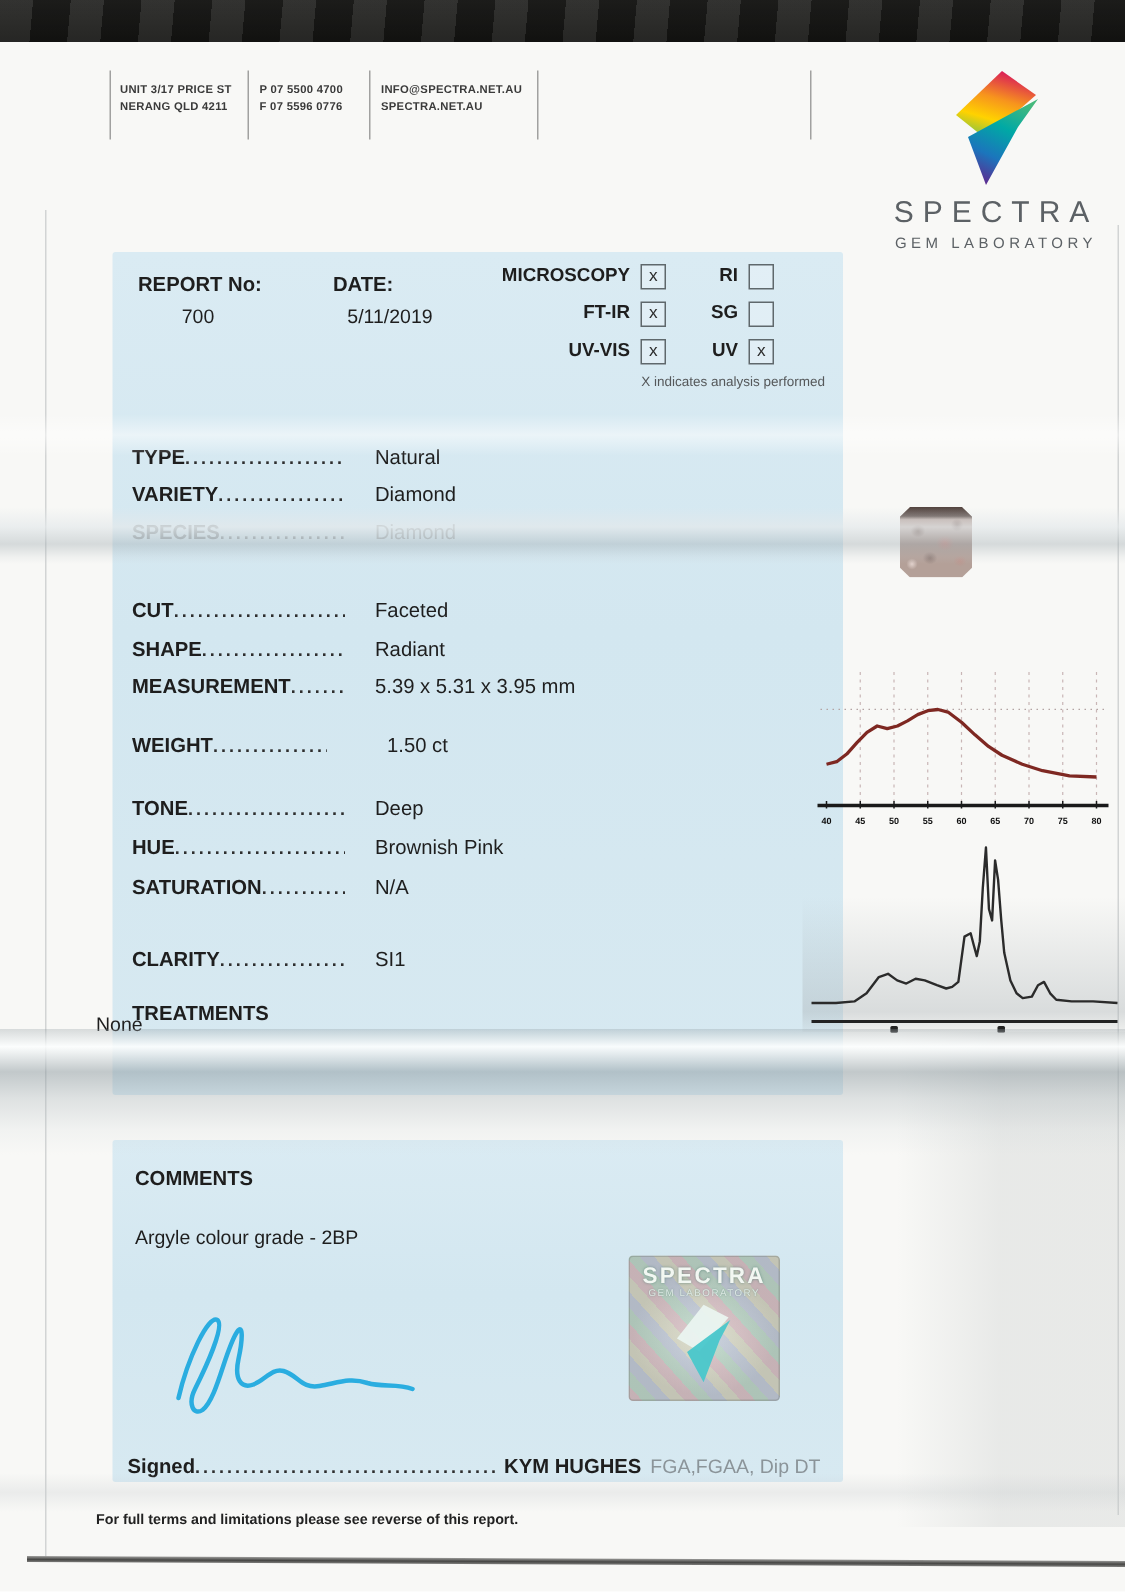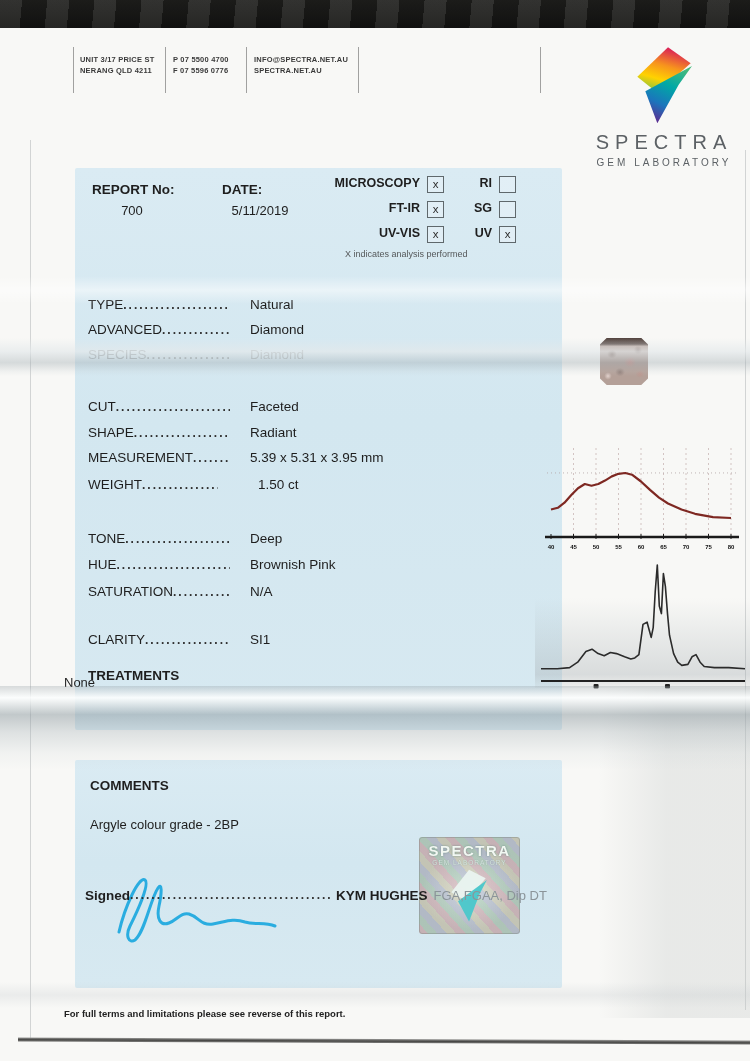--- a/index.html
+++ b/index.html
@@ -31,24 +31,24 @@
   .rpt-value{font-size:13px;text-align:center;}
   
   .cb-row{display:flex;align-items:flex-start;height:20px;}
   .cb-label{font-size:12.5px;font-weight:700;text-align:right;}
   .cb-box{width:15px;height:15px;border:1.6px solid #5f686c;margin-left:7px;
           font-size:11.5px;line-height:15px;text-align:center;color:#2d2d2d;background:rgba(250,253,255,.25);}
   #cb-note{font-size:9px;color:#55585a;}
   
   .frow{display:flex;left:88px;align-items:baseline;height:20px;font-size:13.5px;}
   .lead{display:flex;width:142px;align-items:baseline;}
-  .flabel{font-weight:400;white-space:nowrap;}
+  .flabel{font-weight:700;white-space:nowrap;}
   .dots{flex:1;overflow:hidden;white-space:nowrap;letter-spacing:2px;font-weight:700;font-size:12px;color:#2e2e2e;}
   .fvalue{white-space:nowrap;margin-left:20px;}
-  .frow.gap .lead{width:130px;} .frow.gap .fvalue{margin-left:40px;}
+  .frow.gap .lead{width:130px;margin-top:12px;} .frow.gap .fvalue{margin-left:40px;}
   .frow.faded .flabel,.frow.faded .dots{color:#98a3a8;} .frow.faded .fvalue{color:#a7b1b5;}
   
   .sec-title{font-size:13.5px;font-weight:700;margin-top:12px;}
   .body-text{font-size:13px;}
   
   #gem-photo{left:600px;top:338px;width:48px;height:47px;
     clip-path:polygon(14% 0,86% 0,100% 14%,100% 86%,86% 100%,14% 100%,0 86%,0 14%);
     background:
       radial-gradient(7px 6px at 12px 16px,rgba(110,82,72,.9),rgba(110,82,72,0) 70%),
       radial-gradient(8px 7px at 30px 24px,rgba(201,147,140,.95),rgba(201,147,140,0) 75%),
@@ -61,21 +61,21 @@
   
   #hologram{left:419px;top:837px;width:101px;height:97px;border-radius:3px;
     background:
       repeating-linear-gradient(48deg,rgba(255,120,160,.18) 0 7px,rgba(120,220,170,.18) 7px 14px,rgba(140,160,255,.16) 14px 21px,rgba(255,230,150,.15) 21px 28px),
       radial-gradient(60px 50px at 50% 55%,#d9ded9 0%,#b9beba 80%),#b9beba;
     display:flex;flex-direction:column;align-items:center;box-shadow:0 0 0 1px rgba(120,130,125,.4) inset;}
   #holo-title{margin-top:5px;font-size:15px;font-weight:700;letter-spacing:1.5px;color:#f2f7f2;
     text-shadow:0 0 2px rgba(90,130,120,.8);}
   #holo-sub{font-size:6.5px;letter-spacing:1px;color:rgba(235,245,240,.85);text-shadow:0 0 1px rgba(90,130,120,.8);}
   
-  #signed-row{left:85px;top:888px;display:flex;align-items:flex-start;font-size:13.5px;white-space:nowrap;}
+  #signed-row{left:85px;top:970px;display:flex;align-items:center;font-size:13.5px;white-space:nowrap;}
   #signed-dots{display:inline-block;width:200px;overflow:hidden;}
   #signer-name{font-weight:700;margin-left:6px;}
   #signer-creds{color:#8b9499;margin-left:6px;font-size:13px;}
   
   #footer-terms{left:64px;top:1008px;font-size:9.5px;font-weight:600;color:#222;}
   
   .fold{left:0;width:750px;pointer-events:none;}
   #fold-1{top:276px;height:28px;background:linear-gradient(180deg,rgba(255,255,255,0),rgba(255,255,255,.5) 50%,rgba(255,255,255,0));}
   #fold-2{top:338px;height:38px;background:linear-gradient(180deg,rgba(255,255,255,0),rgba(228,233,235,.7) 35%,rgba(165,176,181,.42) 65%,rgba(190,198,202,.15) 88%,rgba(190,198,202,0));}
   #fold-3{top:686px;height:84px;background:linear-gradient(180deg,rgba(130,142,148,.28) 0%,rgba(252,254,254,.9) 14%,rgba(140,153,159,.5) 34%,rgba(168,179,184,.33) 55%,rgba(190,200,204,.12) 80%,rgba(190,200,204,0));}
@@ -155,32 +155,32 @@
     <span class="cb-box">x</span>
     <span class="cb-label" style="width:48px">SG</span>
     <span class="cb-box"></span>
   </div>
   <div class="abs cb-row" style="left:312px;top:226px">
     <span class="cb-label" style="width:108px">UV-VIS</span>
     <span class="cb-box">x</span>
     <span class="cb-label" style="width:48px">UV</span>
     <span class="cb-box">x</span>
   </div>
-  <div id="cb-note" class="abs" style="left:345px;top:249px;width:205px;text-align:left">X indicates analysis performed</div>
+  <div id="cb-note" class="abs" style="left:345px;top:249px;width:205px;text-align:right">X indicates analysis performed</div>
 
   <div class="abs frow" style="top:297px">
     <span class="lead">
         <span class="flabel">TYPE</span>
         <span class="dots">................................................................</span>
       </span>
     <span class="fvalue">Natural</span>
   </div>
   <div class="abs frow" style="top:322px">
     <span class="lead">
-        <span class="flabel">ADVANCED</span>
+        <span class="flabel">VARIETY</span>
         <span class="dots">................................................................</span>
       </span>
     <span class="fvalue">Diamond</span>
   </div>
   <div class="abs frow faded" style="top:347px">
     <span class="lead">
         <span class="flabel">SPECIES</span>
         <span class="dots">................................................................</span>
       </span>
     <span class="fvalue">Diamond</span>

